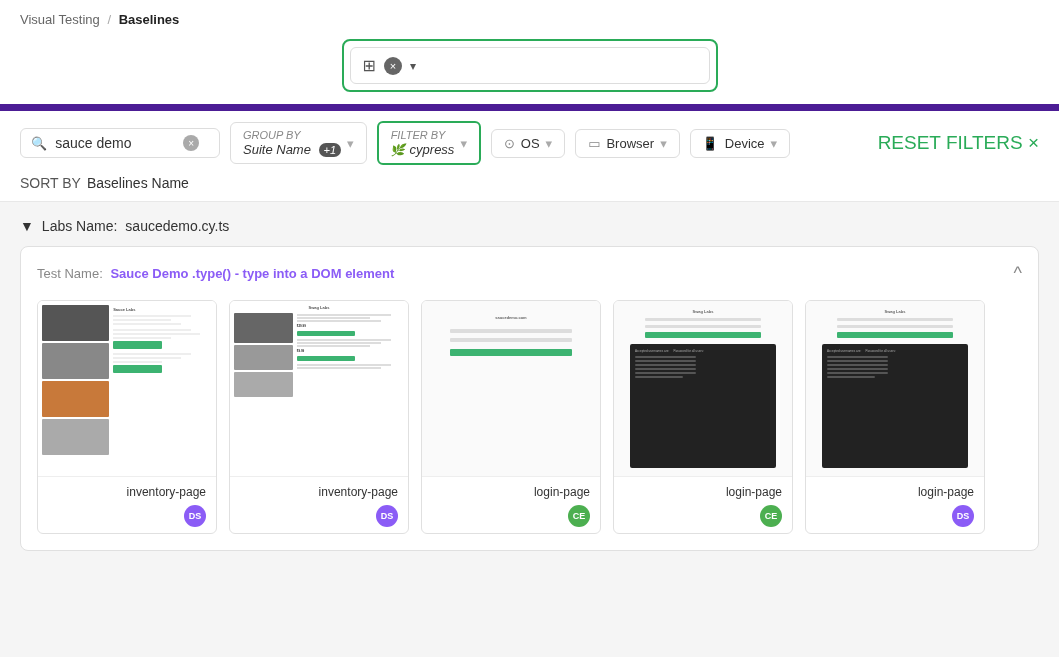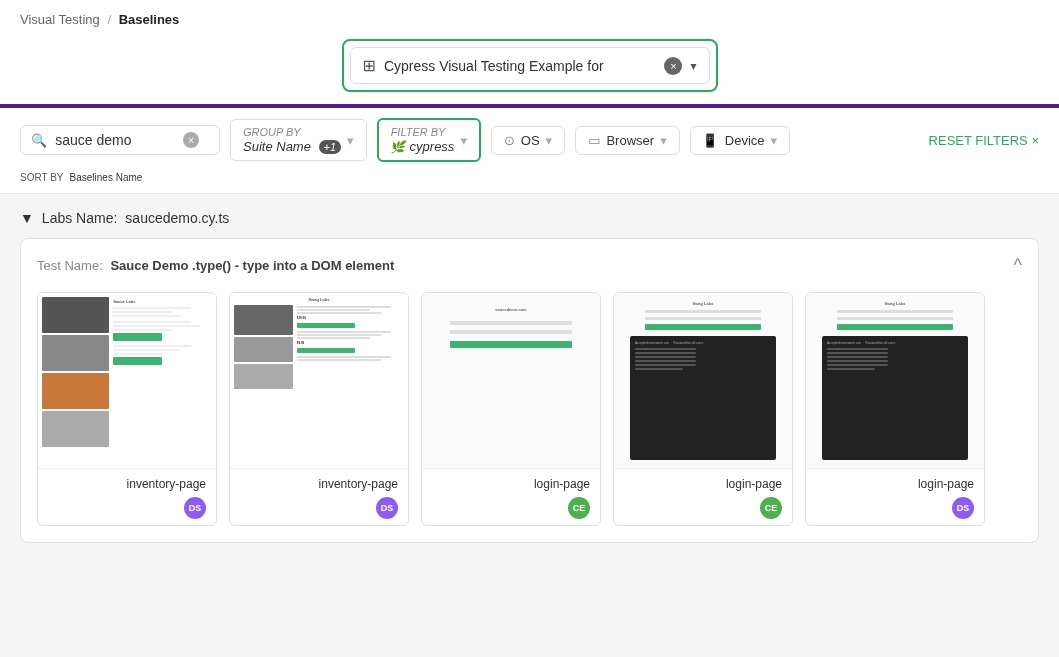--- a/index.html
+++ b/index.html
@@ -1,21 +1,21 @@
 <!DOCTYPE html>
 <html><head>
   <meta charset="utf-8">
   <style>
     * { box-sizing: border-box; margin: 0; padding: 0; }
     body { font-family: -apple-system, BlinkMacSystemFont, 'Segoe UI', sans-serif; background: #f5f5f5; color: #333; font-size: 14px; }
 
     .top-bar {
       background: white;
       padding: 12px 20px;
-      border-bottom: 4px solid #4c1d95;
+      border-bottom: 7px solid #4c1d95;
       display: flex;
       flex-direction: column;
       align-items: center;
     }
 
     .breadcrumb-row {
       width: 100%;
       display: flex;
       align-items: center;
       margin-bottom: 12px;
@@ -157,34 +157,34 @@
     .badge {
       background: #555;
       color: white;
       border-radius: 10px;
       padding: 1px 5px;
       font-size: 11px;
     }
 
     .reset-filters {
       color: #2aab58;
-      font-size: 13px;
+      font-size: 19px;
       cursor: pointer;
       white-space: nowrap;
       display: flex;
       align-items: center;
       gap: 4px;
       margin-left: auto;
     }
 
     .sort-by {
       display: flex;
       align-items: center;
       gap: 6px;
-      font-size: 10px;
+      font-size: 14px;
       color: #555;
       white-space: nowrap;
     }
 
     .sort-value {
       font-weight: 500;
       color: #333;
     }
 
     .main-content {
@@ -211,21 +211,21 @@
     .test-header {
       display: flex;
       justify-content: space-between;
       align-items: center;
       margin-bottom: 16px;
       font-size: 13px;
       color: #555;
     }
 
     .test-header strong {
-      color: #404040;
+      color: #8b5cf6;
     }
 
     .test-header .collapse-btn {
       cursor: pointer;
       color: #888;
       font-size: 18px;
     }
 
     .snapshots-grid {
       display: flex;
@@ -297,21 +297,20 @@
     <span class="breadcrumb">
       <span style="color:#666;cursor:pointer;">Visual Testing</span>
       <span style="margin:0 4px;color:#aaa;">/</span>
       <span class="active">Baselines</span>
     </span>
   </div>
 
   <div class="project-selector-wrapper">
     <div class="project-selector">
       <span class="grid-icon">⊞</span>
-      <span class="project-name">Cypress Visual Testing Example for</span>
       <span class="close-btn">×</span>
       <span class="chevron">▾</span>
     </div>
   </div>
 </div>
 
 <div class="filters-row">
 
   <div class="search-box">
     <span style="color:#aaa;font-size:13px;">🔍</span>

